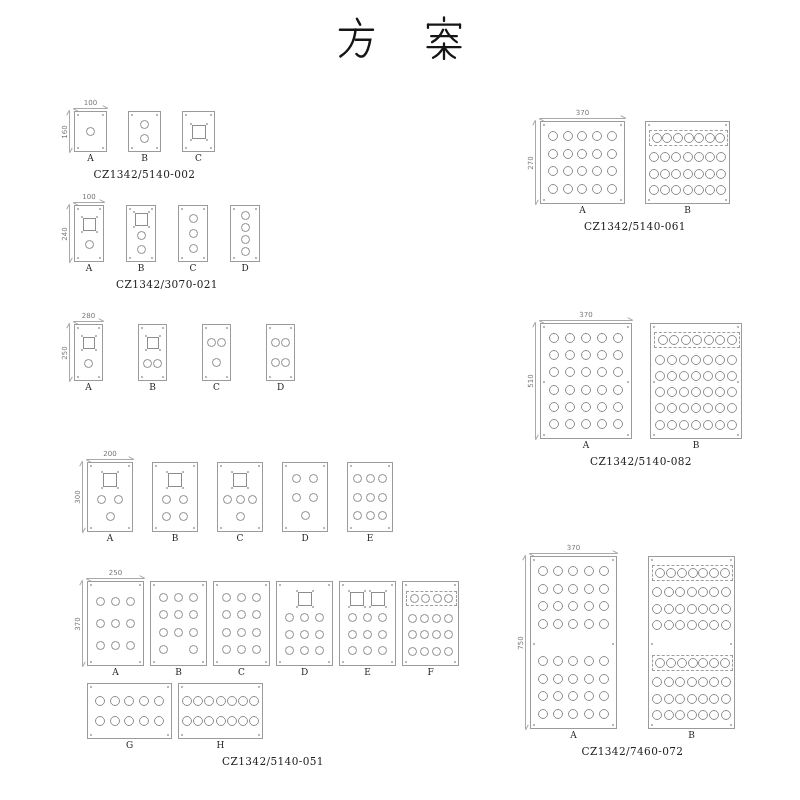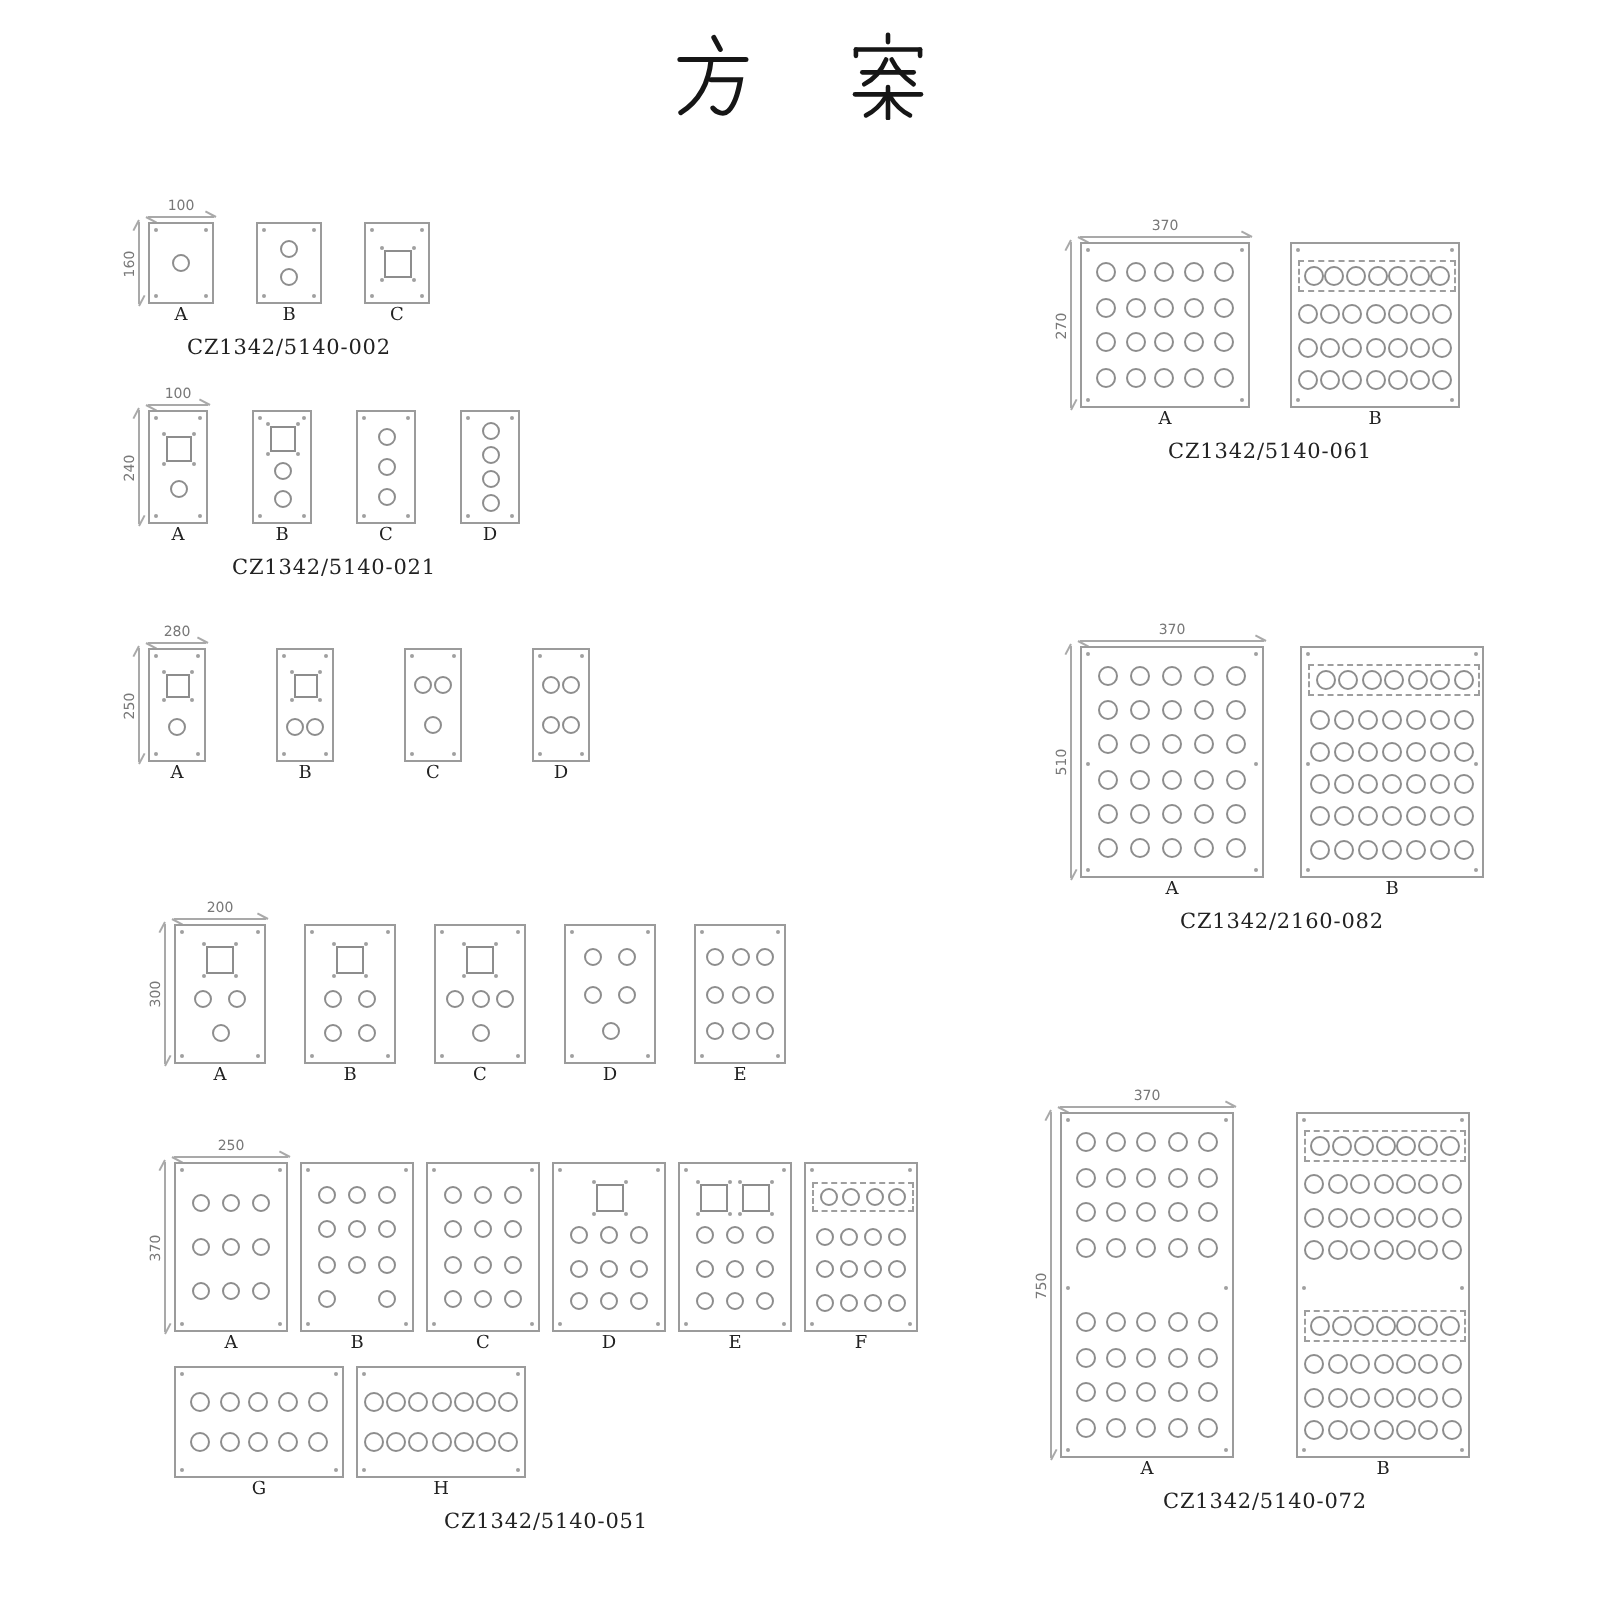--- a/index.html
+++ b/index.html
@@ -228,21 +228,21 @@
                 <div class="hole" style="height: 9px; width: 9px;"></div>
               </div>
               <div class="prow">
                 <div class="hole" style="height: 9px; width: 9px;"></div>
               </div>
             </div>
             <div class="letter">D</div>
           </div>
         </div>
       </div>
-      <div class="caption">CZ1342/5140-021</div>
+      <div class="caption">CZ1342/3070-021</div>
     </div>
     <div class="group" style="left: 62px; top: 313px;">
       <div class="dim-top" style="width: 29px;">
         <div class="dline"></div>
         <div class="dlabel">280</div>
       </div>
       <div class="row-wrap">
         <div class="dim-left" style="height: 57px;">
           <div class="vline"></div>
           <div class="dlabel">250</div>
@@ -933,21 +933,21 @@
                 <div class="hole" style="height: 10px; width: 10px;"></div>
                 <div class="hole" style="height: 10px; width: 10px;"></div>
                 <div class="hole" style="height: 10px; width: 10px;"></div>
                 <div class="hole" style="height: 10px; width: 10px;"></div>
               </div>
             </div>
             <div class="letter">B</div>
           </div>
         </div>
       </div>
-      <div class="caption">CZ1342/2160-082</div>
+      <div class="caption">CZ1342/5140-082</div>
     </div>
     <div class="group" style="left: 518px; top: 545px;">
       <div class="dim-top" style="width: 87px;">
         <div class="dline"></div>
         <div class="dlabel">370</div>
       </div>
       <div class="row-wrap">
         <div class="dim-left" style="height: 173px;">
           <div class="vline"></div>
           <div class="dlabel">750</div>
@@ -1100,15 +1100,15 @@
                 <div class="hole" style="height: 10px; width: 10px;"></div>
                 <div class="hole" style="height: 10px; width: 10px;"></div>
                 <div class="hole" style="height: 10px; width: 10px;"></div>
                 <div class="hole" style="height: 10px; width: 10px;"></div>
               </div>
             </div>
             <div class="letter">B</div>
           </div>
         </div>
       </div>
-      <div class="caption">CZ1342/5140-072</div>
+      <div class="caption">CZ1342/7460-072</div>
     </div>
   </div>
 
 </body></html>

